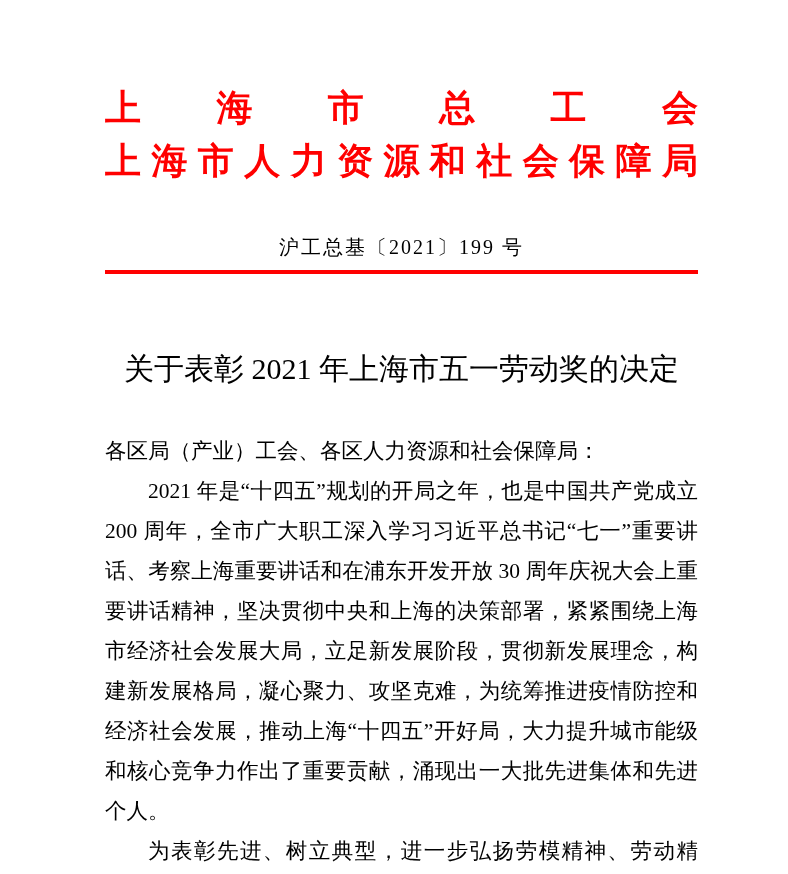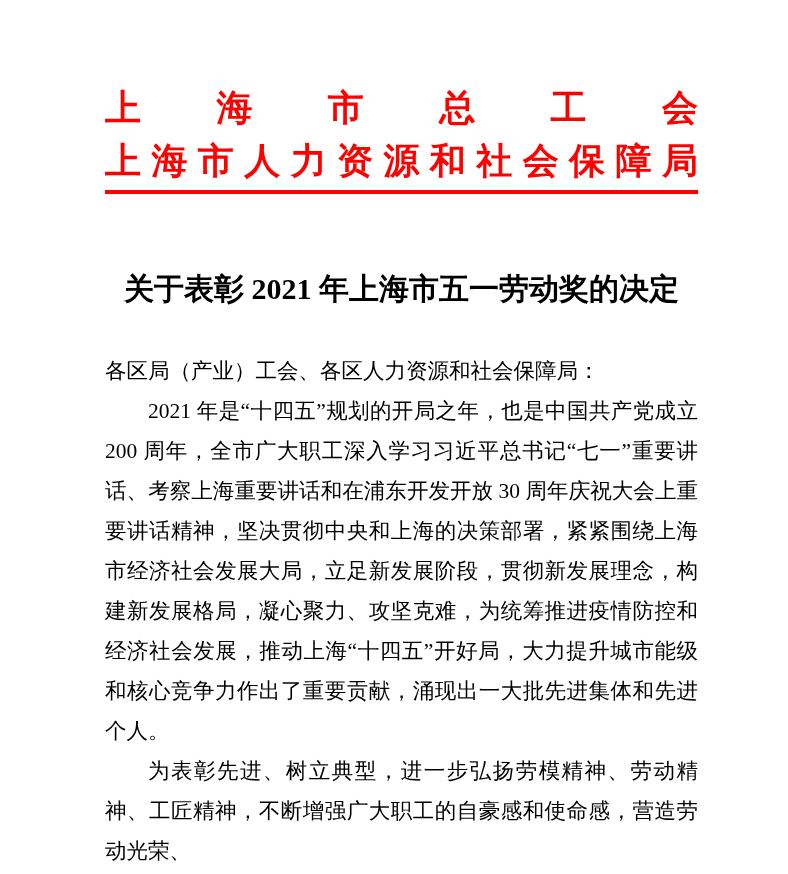--- a/index.html
+++ b/index.html
@@ -43,21 +43,21 @@
   }
   .divider {
     margin-top: 11px;
     height: 4px;
     background: #ff0000;
   }
   .doc-title {
     margin-top: 76px;
     font-size: 30px;
     line-height: 1.25;
-    font-weight: bold;
+    font-weight: normal;
     text-align: center;
   }
   .body-text {
     margin-top: 43px;
     font-size: 21.5px;
     line-height: 40px;
     text-align: justify;
     text-justify: inter-ideograph;
   }
   .body-text p {
@@ -93,20 +93,21 @@
       <span>资</span>
       <span>源</span>
       <span>和</span>
       <span>社</span>
       <span>会</span>
       <span>保</span>
       <span>障</span>
       <span>局</span>
     </div>
 
+  <div class="doc-number">沪工总基〔2021〕199 号</div>
 
   <div class="divider"></div>
 
   <div class="doc-title">关于表彰 2021 年上海市五一劳动奖的决定</div>
 
   <div class="body-text">
     <p class="salutation">各区局（产业）工会、各区人力资源和社会保障局：</p>
     <p>2021 年是“十四五”规划的开局之年，也是中国共产党成立 200 周年，全市广大职工深入学习习近平总书记“七一”重要讲话、考察上海重要讲话和在浦东开发开放 30 周年庆祝大会上重要讲话精神，坚决贯彻中央和上海的决策部署，紧紧围绕上海市经济社会发展大局，立足新发展阶段，贯彻新发展理念，构建新发展格局，凝心聚力、攻坚克难，为统筹推进疫情防控和经济社会发展，推动上海“十四五”开好局，大力提升城市能级和核心竞争力作出了重要贡献，涌现出一大批先进集体和先进个人。</p>
     <p>为表彰先进、树立典型，进一步弘扬劳模精神、劳动精神、工匠精神，不断增强广大职工的自豪感和使命感，营造劳动光荣、</p>
   </div>

